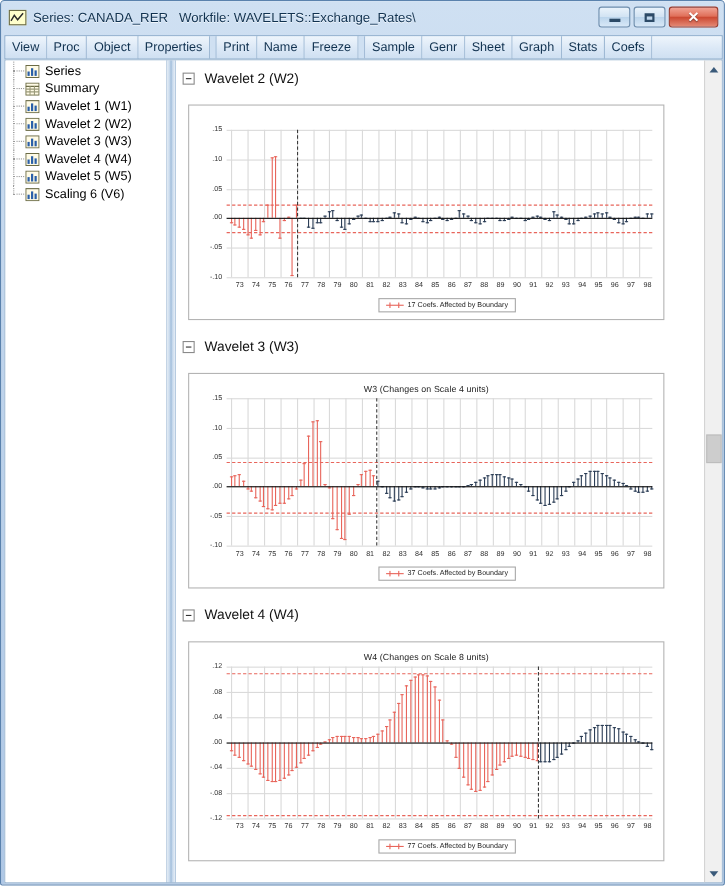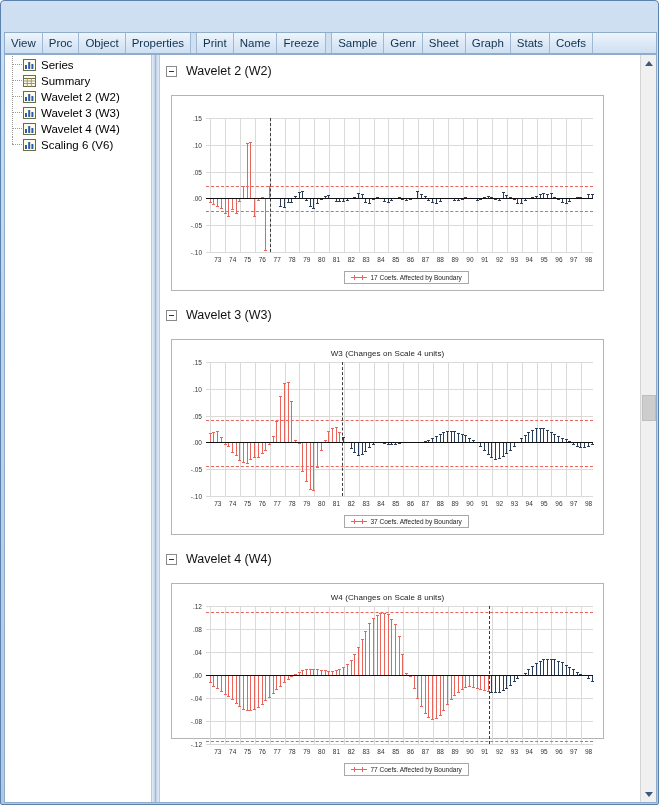--- a/index.html
+++ b/index.html
@@ -127,21 +127,21 @@
     content: ""; position: absolute; left: 2px; top: 4px;
     width: 5px; height: 1px; background: #333;
   }
 
   .chart-box {
     margin: 14px 0 0 11px;
     width: 433px; height: 196px;
     border: 1px solid #b4b4b4; background: #fff;
     position: relative;
   }
-  .chart-box.tall { height: 156px; }
+  .chart-box.tall { height: 200px; }
   .chart-title {
     position: absolute; top: 9px; left: 0; right: 0;
     text-align: center; font-size: 8px; color: #222;
     letter-spacing: .1px;
   }
   .ytick {
     position: absolute; font-size: 6.5px; color: #333;
     text-align: right; width: 22px; transform: translateY(-50%);
   }
   .xtick {
@@ -191,20 +191,39 @@
   #sb-thumb {
     position: absolute; left: 1px; width: 14px;
     background: #cdcdcd; border: 1px solid #bdbdbd;
   }
 </style>
 </head>
 <body>
 
 <div id="window">
 
+  <div id="titlebar">
+    <div id="title-icon">
+      <svg width="14" height="12" viewBox="0 0 14 12">
+        <polyline points="1,9 4,4 7,8 12,2" fill="none" stroke="#2b2b2b" stroke-width="1.3"></polyline>
+      </svg>
+    </div>
+    <div id="title-text">Series: CANADA_RER   Workfile: WAVELETS::Exchange_Rates\</div>
+    <div id="win-buttons">
+      <div class="win-btn">
+          <span class="glyph-min"></span>
+        </div>
+      <div class="win-btn">
+          <span class="glyph-max"></span>
+        </div>
+      <div class="win-btn close">
+          <span class="glyph-close">✕</span>
+        </div>
+    </div>
+  </div>
 
   <div id="toolbar">
     <div class="tb-btn">View</div>
     <div class="tb-btn">Proc</div>
     <div class="tb-btn">Object</div>
     <div class="tb-btn">Properties</div>
     <div class="tb-gap"></div>
     <div class="tb-btn">Print</div>
     <div class="tb-btn">Name</div>
     <div class="tb-btn">Freeze</div>
@@ -247,20 +266,31 @@
         </div>
         <div class="tree-item">
           <span class="tree-vert"></span>
           <span class="tree-dash"></span>
           <span class="tico"><svg width="13" height="12" viewBox="0 0 13 12">
               <rect x="0.5" y="0.5" width="12" height="11" fill="#fffbe6" stroke="#6b6b45"></rect>
               <rect x="2" y="6" width="2" height="4" fill="#2a5fa8"></rect>
               <rect x="5.2" y="3" width="2" height="7" fill="#2a5fa8"></rect>
               <rect x="8.4" y="5" width="2" height="5" fill="#2a5fa8"></rect>
             </svg></span>
+          <span>Wavelet 1 (W1)</span>
+        </div>
+        <div class="tree-item">
+          <span class="tree-vert"></span>
+          <span class="tree-dash"></span>
+          <span class="tico"><svg width="13" height="12" viewBox="0 0 13 12">
+              <rect x="0.5" y="0.5" width="12" height="11" fill="#fffbe6" stroke="#6b6b45"></rect>
+              <rect x="2" y="6" width="2" height="4" fill="#2a5fa8"></rect>
+              <rect x="5.2" y="3" width="2" height="7" fill="#2a5fa8"></rect>
+              <rect x="8.4" y="5" width="2" height="5" fill="#2a5fa8"></rect>
+            </svg></span>
           <span>Wavelet 2 (W2)</span>
         </div>
         <div class="tree-item">
           <span class="tree-vert"></span>
           <span class="tree-dash"></span>
           <span class="tico"><svg width="13" height="12" viewBox="0 0 13 12">
               <rect x="0.5" y="0.5" width="12" height="11" fill="#fffbe6" stroke="#6b6b45"></rect>
               <rect x="2" y="6" width="2" height="4" fill="#2a5fa8"></rect>
               <rect x="5.2" y="3" width="2" height="7" fill="#2a5fa8"></rect>
               <rect x="8.4" y="5" width="2" height="5" fill="#2a5fa8"></rect>
@@ -270,20 +300,31 @@
         <div class="tree-item">
           <span class="tree-vert"></span>
           <span class="tree-dash"></span>
           <span class="tico"><svg width="13" height="12" viewBox="0 0 13 12">
               <rect x="0.5" y="0.5" width="12" height="11" fill="#fffbe6" stroke="#6b6b45"></rect>
               <rect x="2" y="6" width="2" height="4" fill="#2a5fa8"></rect>
               <rect x="5.2" y="3" width="2" height="7" fill="#2a5fa8"></rect>
               <rect x="8.4" y="5" width="2" height="5" fill="#2a5fa8"></rect>
             </svg></span>
           <span>Wavelet 4 (W4)</span>
+        </div>
+        <div class="tree-item">
+          <span class="tree-vert"></span>
+          <span class="tree-dash"></span>
+          <span class="tico"><svg width="13" height="12" viewBox="0 0 13 12">
+              <rect x="0.5" y="0.5" width="12" height="11" fill="#fffbe6" stroke="#6b6b45"></rect>
+              <rect x="2" y="6" width="2" height="4" fill="#2a5fa8"></rect>
+              <rect x="5.2" y="3" width="2" height="7" fill="#2a5fa8"></rect>
+              <rect x="8.4" y="5" width="2" height="5" fill="#2a5fa8"></rect>
+            </svg></span>
+          <span>Wavelet 5 (W5)</span>
         </div>
         <div class="tree-item">
           <span class="tree-vert"></span>
           <span class="tree-dash"></span>
           <span class="tico"><svg width="13" height="12" viewBox="0 0 13 12">
               <rect x="0.5" y="0.5" width="12" height="11" fill="#fffbe6" stroke="#6b6b45"></rect>
               <rect x="2" y="6" width="2" height="4" fill="#2a5fa8"></rect>
               <rect x="5.2" y="3" width="2" height="7" fill="#2a5fa8"></rect>
               <rect x="8.4" y="5" width="2" height="5" fill="#2a5fa8"></rect>
             </svg></span>

